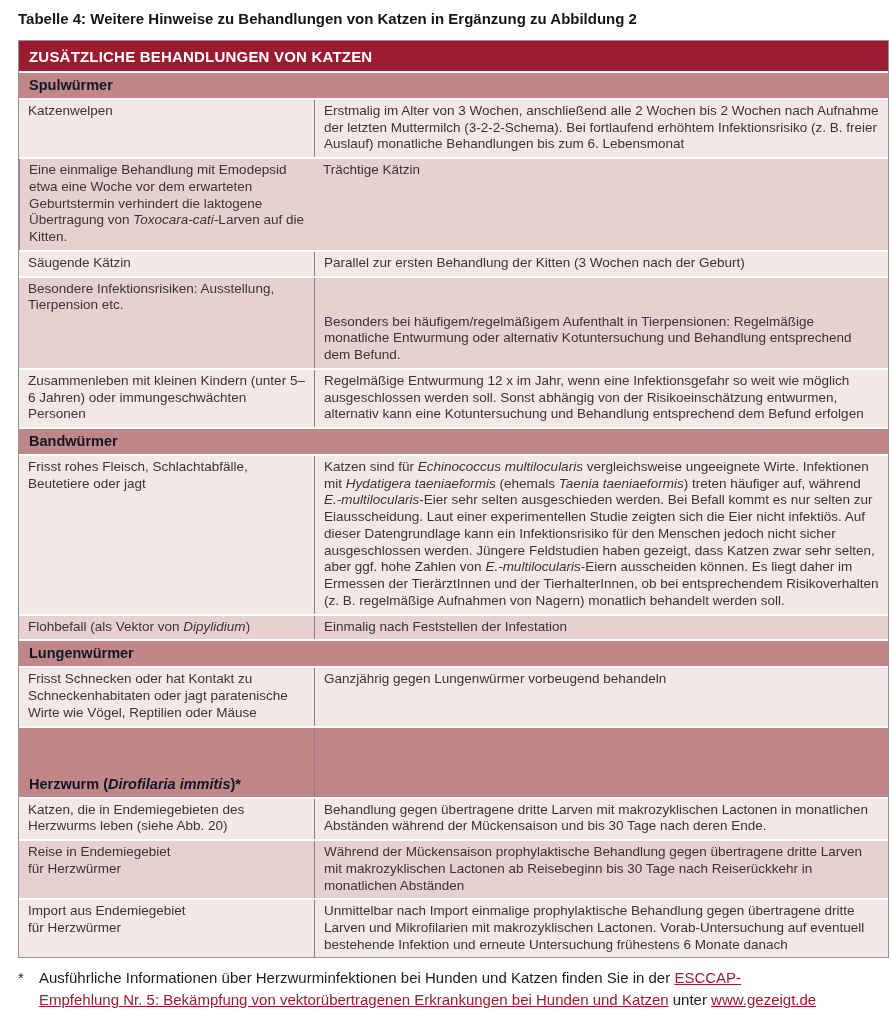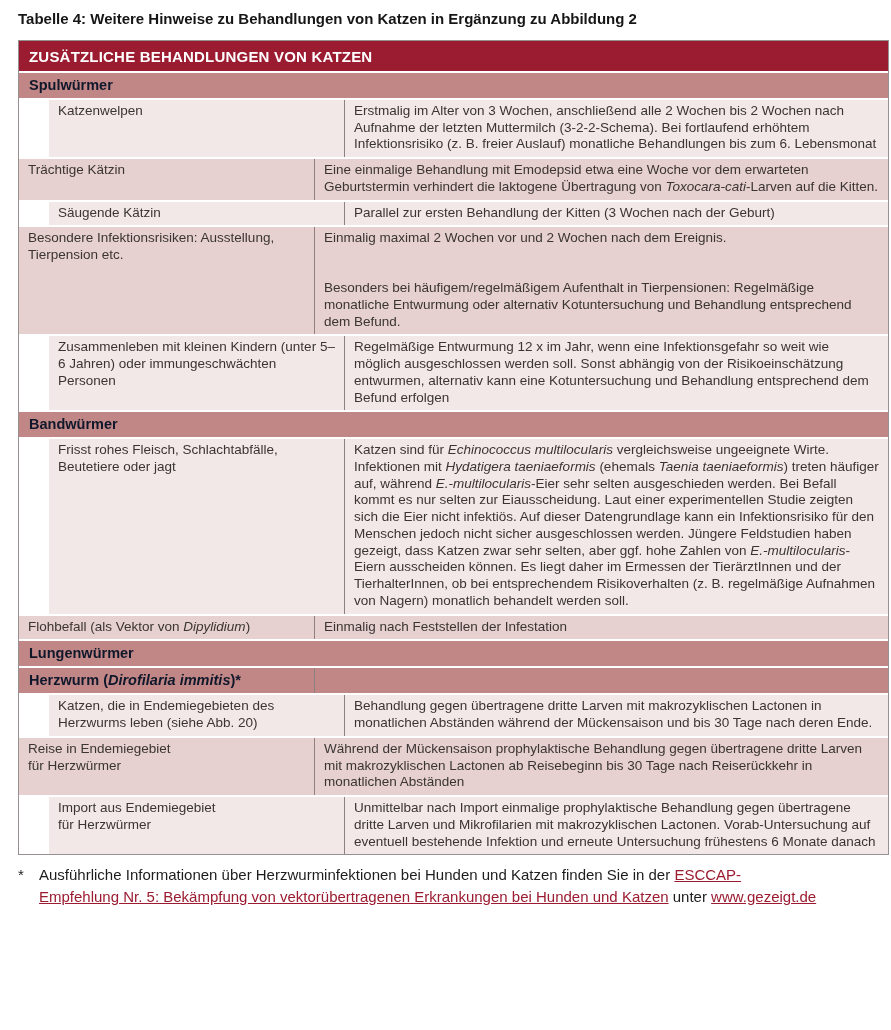--- a/index.html
+++ b/index.html
@@ -35,31 +35,31 @@
     padding:7px 10px 6px 10px;
     border-bottom:2px solid #ffffff;
     letter-spacing:.2px;
   }
   .section-header{
     background:var(--section-bg);
     color:#0f172a;
     font-size:14.5px;font-weight:bold;
     border-bottom:2px solid #ffffff;
   }
-  .section-header .sh-left{padding:4px 10px 5px 10px;}
+  .section-header .sh-left{padding:4px 10px 5px 10px;margin-top:44px;}
   .section-header.plain{padding:4px 10px 5px 10px;}
   .section-header.split{display:grid;grid-template-columns:295px 1fr;}
   .section-header.split .sh-right{border-left:1px solid var(--divider);}
   .trow{
     display:grid;grid-template-columns:295px 1fr;
     border-bottom:2px solid #ffffff;
     font-size:13.5px;line-height:1.24;
   }
   .trow:last-child{border-bottom:none;}
-  .trow.light{background:var(--row-light);margin-left:30px;}
+  .trow.light{background:var(--row-light);}
   .trow.dark{background:var(--row-dark);}
   .cell{padding:3px 9px 4px 9px;}
   .cell.right{border-left:1px solid var(--divider);}
   .para.gap{margin-top:33px;}
   .it{font-style:italic;}
   .footnote{
     display:flex;
     margin-top:9px;
     width:800px;
     font-size:15px;line-height:1.42;color:#1d1d1d;
@@ -81,41 +81,40 @@
         <div class="section-header plain"><span>Spulwürmer</span></div>
         <div class="trow light">
           <div class="cell left">
             <div class="para"><span>Katzenwelpen</span></div>
           </div>
           <div class="cell right">
             <div class="para"><span>Erstmalig im Alter von 3 Wochen, anschließend alle 2 Wochen bis 2 Wochen nach Aufnahme der letzten Muttermilch (3-2-2-Schema). Bei fortlaufend erhöhtem Infektionsrisiko (z. B. freier Auslauf) monatliche Behandlungen bis zum 6. Lebensmonat</span></div>
           </div>
         </div>
         <div class="trow dark">
+          <div class="cell right">
+            <div class="para"><span>Eine einmalige Behandlung mit Emodepsid etwa eine Woche vor dem erwarteten Geburtstermin verhindert die laktogene Übertragung von </span><span class="it">Toxocara-cati</span><span>-Larven auf die Kitten.</span></div>
+          </div>
           <div class="cell left">
             <div class="para"><span>Trächtige Kätzin</span></div>
-          </div>
-          <div class="cell right">
-            <div class="para"><span>Eine einmalige Behandlung mit Emodepsid etwa eine Woche vor dem erwarteten Geburtstermin verhindert die laktogene Übertragung von </span><span class="it">Toxocara-cati</span><span>-Larven auf die Kitten.</span></div>
           </div>
         </div>
         <div class="trow light">
           <div class="cell left">
             <div class="para"><span>Säugende Kätzin</span></div>
           </div>
           <div class="cell right">
             <div class="para"><span>Parallel zur ersten Behandlung der Kitten (3 Wochen nach der Geburt)</span></div>
           </div>
         </div>
         <div class="trow dark">
           <div class="cell left">
             <div class="para"><span>Besondere Infektionsrisiken: Ausstellung, Tierpension etc.</span></div>
           </div>
           <div class="cell right">
-            <div class="para"><span>Einmalig maximal 2 Wochen vor und 2 Wochen nach dem Ereignis.</span></div>
             <div class="para gap"><span>Besonders bei häufigem/regelmäßigem Aufenthalt in Tierpensionen: Regelmäßige monatliche Entwurmung oder alternativ Kotuntersuchung und Behandlung entsprechend dem Befund.</span></div>
           </div>
         </div>
         <div class="trow light">
           <div class="cell left">
             <div class="para"><span>Zusammenleben mit kleinen Kindern (unter 5–6 Jahren) oder immungeschwächten Personen</span></div>
           </div>
           <div class="cell right">
             <div class="para"><span>Regelmäßige Entwurmung 12 x im Jahr, wenn eine Infektionsgefahr so weit wie möglich ausgeschlossen werden soll. Sonst abhängig von der Risikoeinschätzung entwurmen, alternativ kann eine Kotuntersuchung und Behandlung entsprechend dem Befund erfolgen</span></div>
           </div>
@@ -131,20 +130,28 @@
         </div>
         <div class="trow dark">
           <div class="cell left">
             <div class="para"><span>Flohbefall (als Vektor von </span><span class="it">Dipylidium</span><span>)</span></div>
           </div>
           <div class="cell right">
             <div class="para"><span>Einmalig nach Feststellen der Infestation</span></div>
           </div>
         </div>
         <div class="section-header plain"><span>Lungenwürmer</span></div>
+        <div class="trow light">
+          <div class="cell left">
+            <div class="para"><span>Frisst Schnecken oder hat Kontakt zu Schneckenhabitaten oder jagt paratenische Wirte wie Vögel, Reptilien oder Mäuse</span></div>
+          </div>
+          <div class="cell right">
+            <div class="para"><span>Ganzjährig gegen Lungenwürmer vorbeugend behandeln</span></div>
+          </div>
+        </div>
         <div class="section-header split">
           <div class="sh-left"><span>Herzwurm (</span><span class="it">Dirofilaria immitis</span><span>)*</span></div>
           <div class="sh-right"></div>
         </div>
         <div class="trow light">
           <div class="cell left">
             <div class="para"><span>Katzen, die in Endemiegebieten des Herzwurms leben (siehe Abb. 20)</span></div>
           </div>
           <div class="cell right">
             <div class="para"><span>Behandlung gegen übertragene dritte Larven mit makrozyklischen Lactonen in monatlichen Abständen während der Mückensaison und bis 30 Tage nach deren Ende.</span></div>

